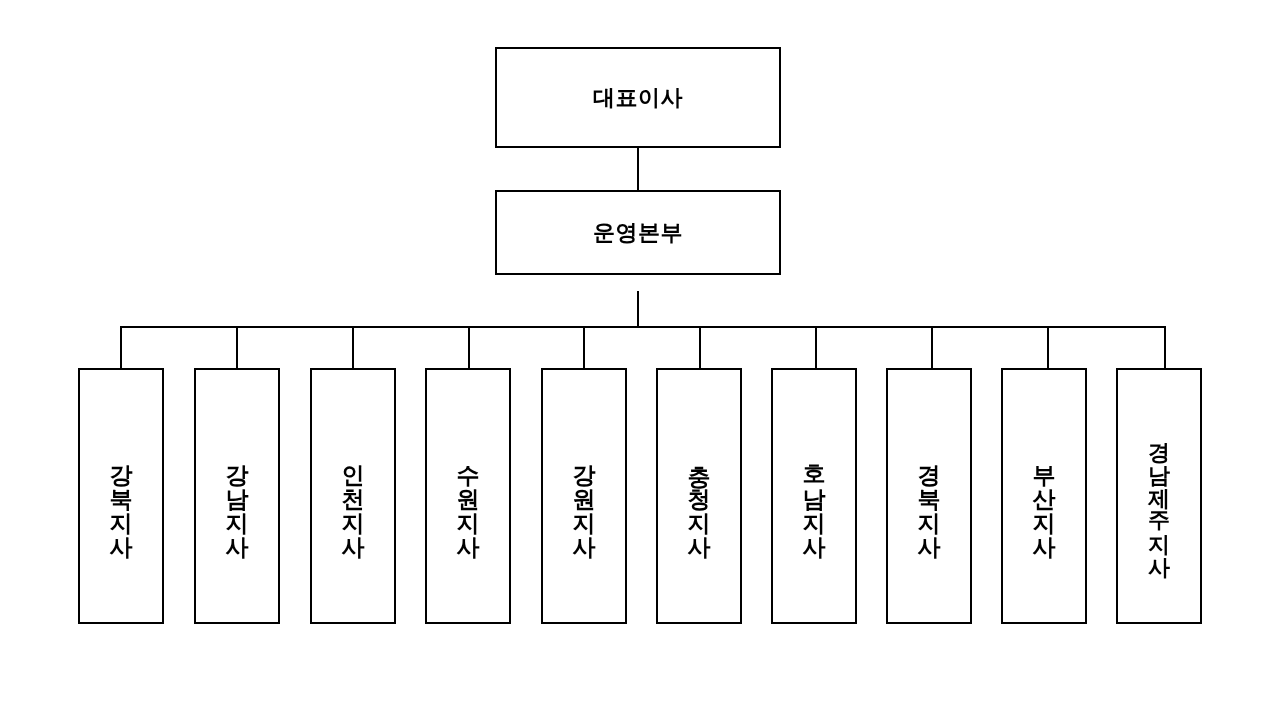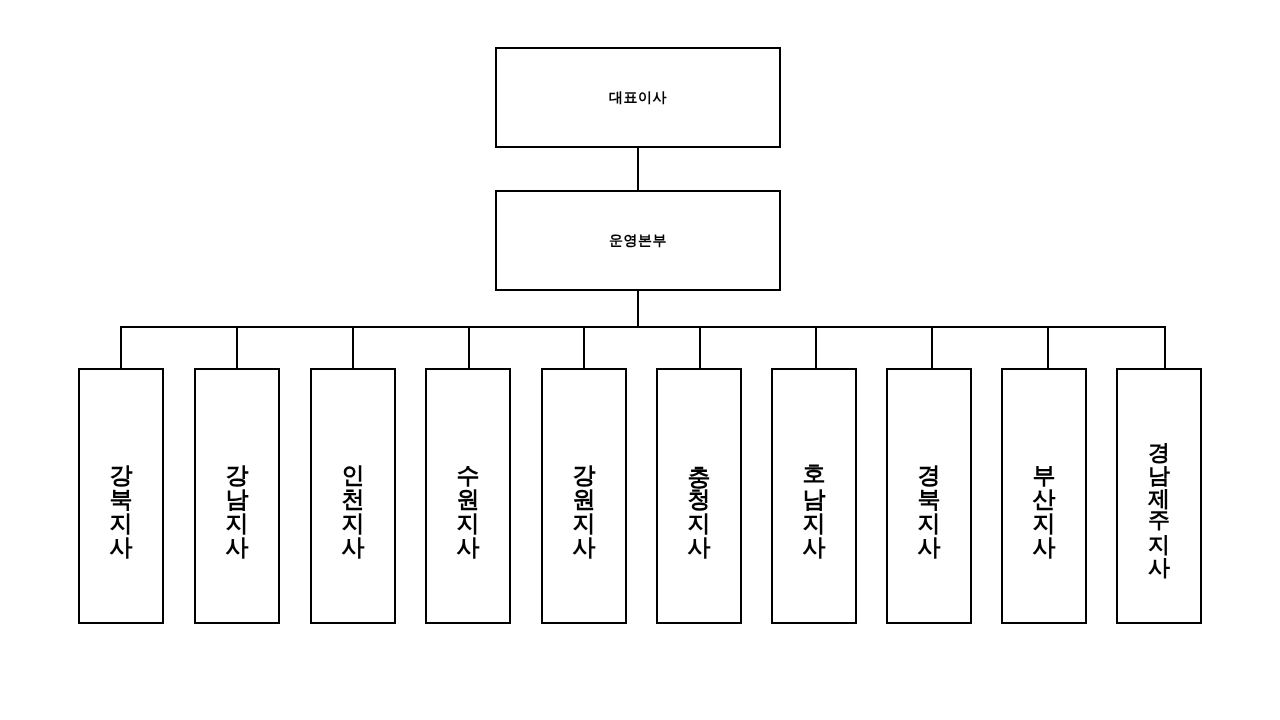--- a/index.html
+++ b/index.html
@@ -27,21 +27,21 @@
     background: #ffffff;
     display: flex;
     align-items: center;
     justify-content: center;
     text-align: center;
     font-weight: bold;
     color: #000000;
   }
 
   .node-top {
-    font-size: 14px;
+    font-size: 22px;
     letter-spacing: 0.5px;
   }
 
   .node-branch {
     font-size: 23px;
     line-height: 1.18;
     writing-mode: vertical-rl;
     text-orientation: upright;
     letter-spacing: 1px;
     padding: 6px 0;
@@ -56,21 +56,21 @@
 </style>
 </head>
 <body>
 
 <div id="chart-root">
 
   <div class="node node-top" style="left:495px; top:47px; width:286px; height:101px;">대표이사</div>
 
   <div class="connector v-line" style="left:637px; top:148px; height:42px;"></div>
 
-  <div class="node node-top" style="left:495px; top:190px; width:286px; height:101px;">운영본부</div>
+  <div class="node node-top" style="left:495px; top:190px; width:286px; height:85px;">운영본부</div>
 
   <div class="connector v-line" style="left:637px; top:291px; height:36px;"></div>
 
   <div class="connector h-line" style="left:120px; top:326px; width:1046px;"></div>
 
   <div class="connector v-line" style="left:120px; top:326px; height:42px;"></div>
   <div class="connector v-line" style="left:236px; top:326px; height:42px;"></div>
   <div class="connector v-line" style="left:352px; top:326px; height:42px;"></div>
   <div class="connector v-line" style="left:468px; top:326px; height:42px;"></div>
   <div class="connector v-line" style="left:583px; top:326px; height:42px;"></div>

